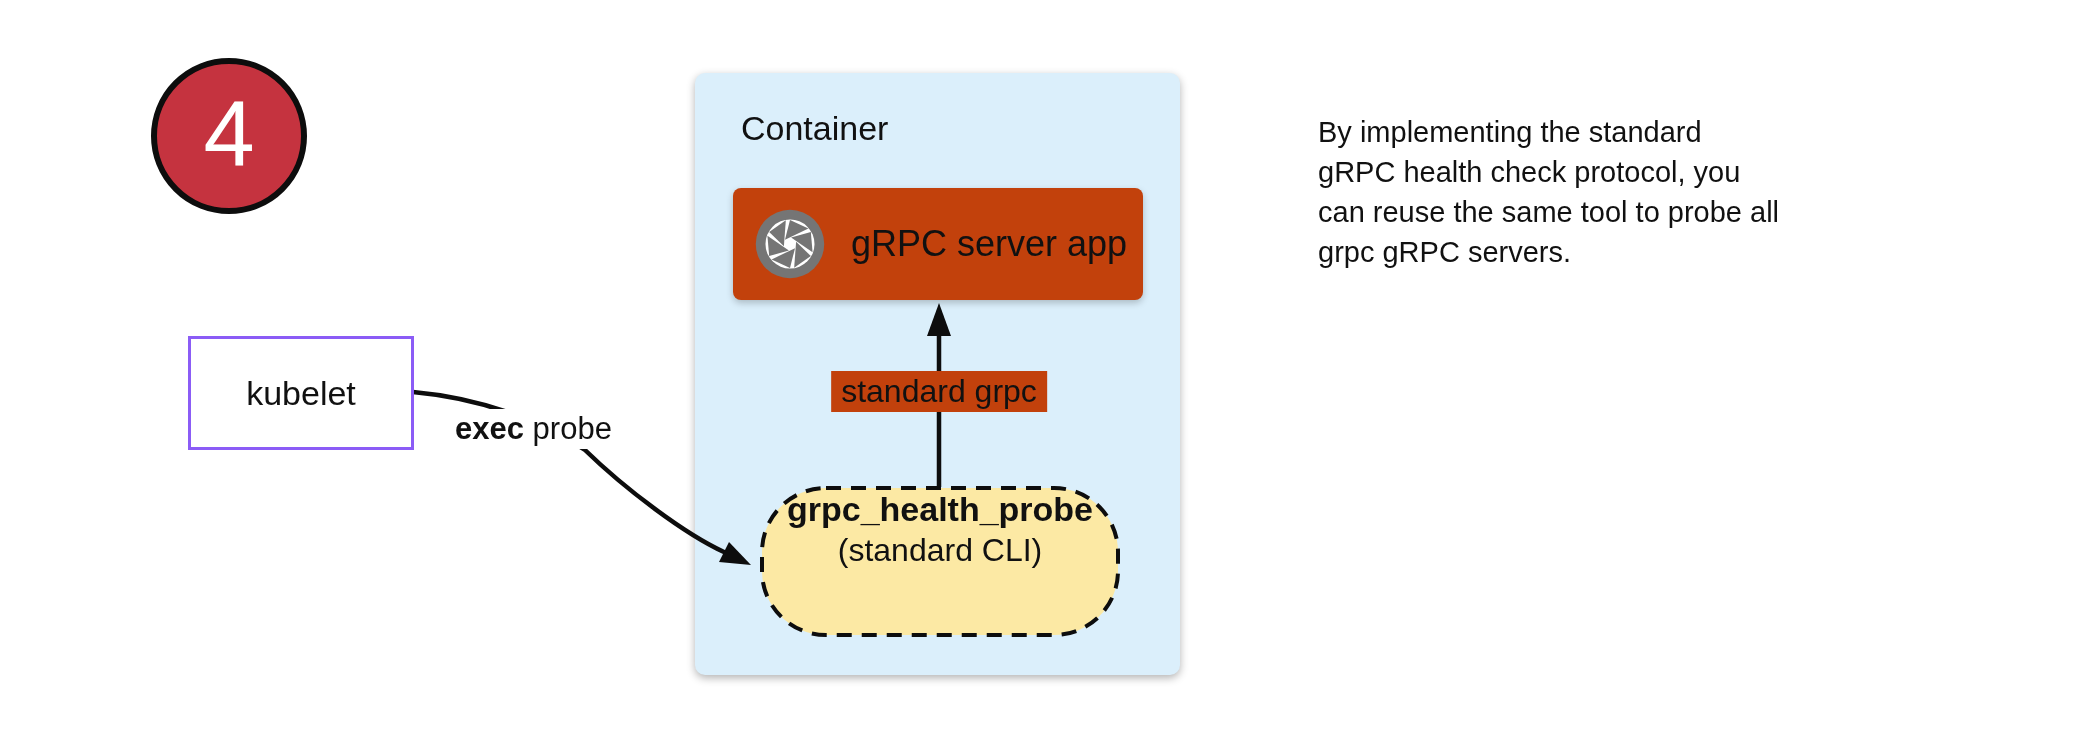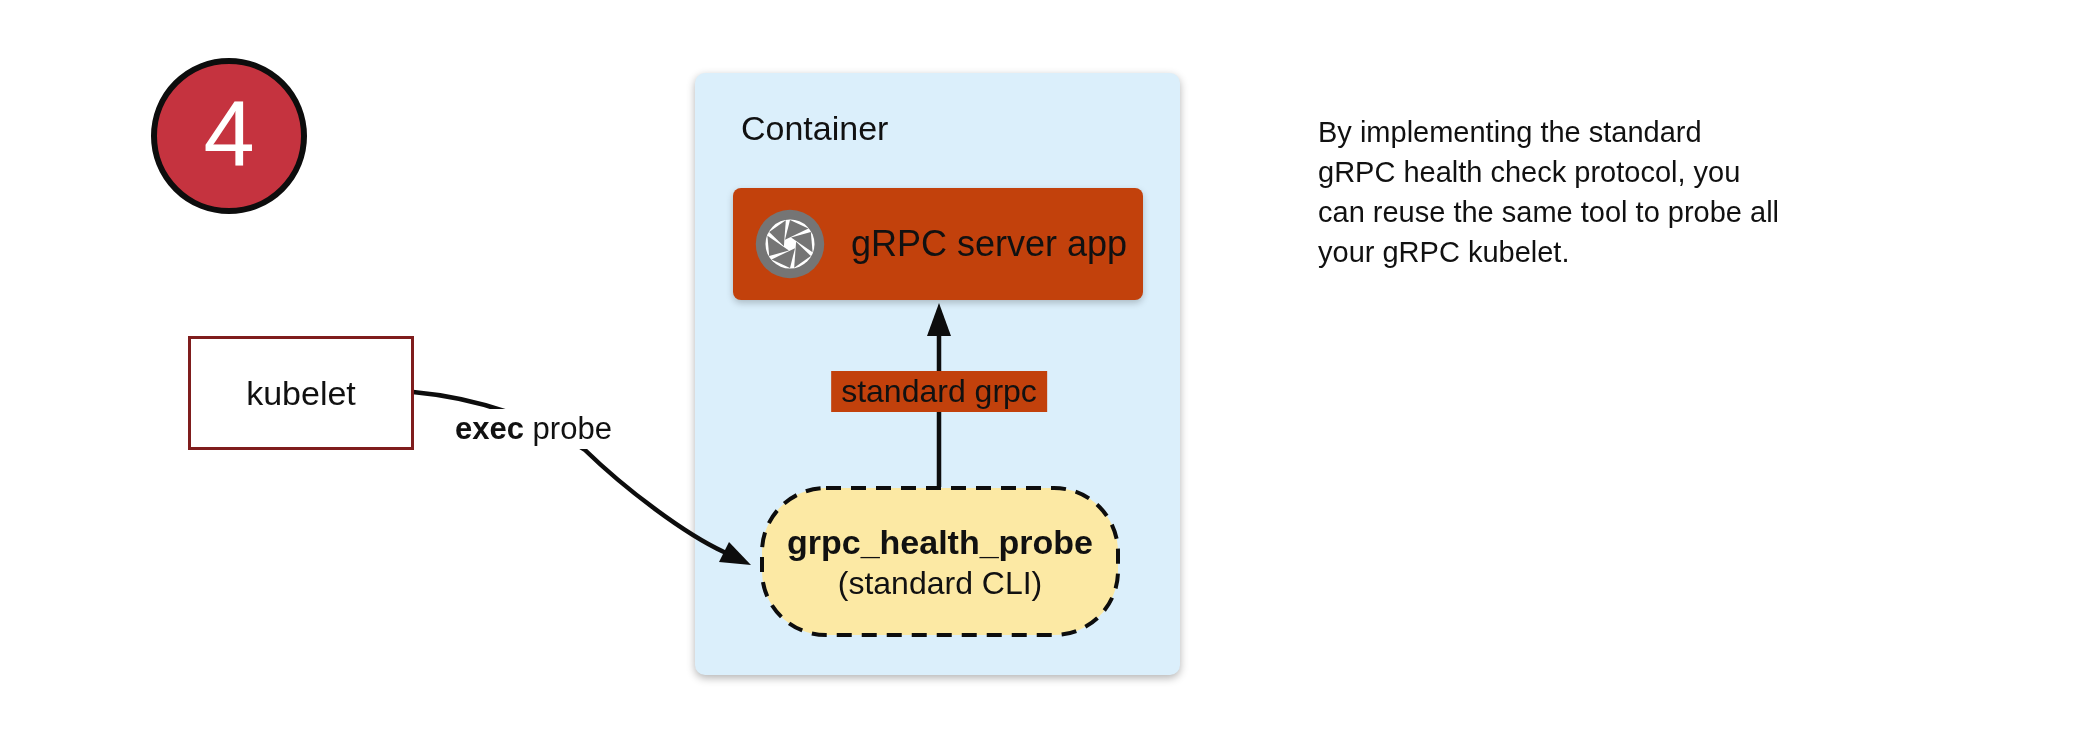--- a/index.html
+++ b/index.html
@@ -30,21 +30,21 @@
     line-height: 1;
     transform: translateY(-3px);
   }
 
   
   .kubelet-box {
     left: 188px; top: 336px;
     width: 226px; height: 114px;
     box-sizing: border-box;
     background: #ffffff;
-    border: 3px solid #7f1d1d;
+    border: 3px solid #8b5cf6;
     display: flex; align-items: center; justify-content: center;
     font-size: 34px;
     z-index: 3;
   }
 
   
   .container-box {
     left: 695px; top: 73px;
     width: 485px; height: 602px;
     border-radius: 10px;
@@ -90,21 +90,21 @@
     line-height: 37px;
     white-space: nowrap;
     z-index: 3;
   }
 
   
   .pill-text {
     left: 762px; top: 488px;
     width: 356px; height: 147px;
     display: flex; flex-direction: column;
-    align-items: center; justify-content: center;
+    align-items: center; 
     text-align: center;
     z-index: 3;
   }
   .pill-title { font-size: 34px; font-weight: bold; line-height: 42px; }
   .pill-subtitle { font-size: 32px; line-height: 40px; }
 
   
   .exec-label {
     left: 449px; top: 409px;
     background: #ffffff;
@@ -182,16 +182,16 @@
 
   <div class="abs pill-text">
     <div class="pill-title">grpc_health_probe</div>
     <div class="pill-subtitle">(standard CLI)</div>
   </div>
 
   <div class="abs note">
     <div>By implementing the standard</div>
     <div>gRPC health check protocol, you</div>
     <div>can reuse the same tool to probe all</div>
-    <div>your gRPC kubelet.</div>
+    <div>grpc gRPC servers.</div>
   </div>
 
 </div>
 
 </body></html>

